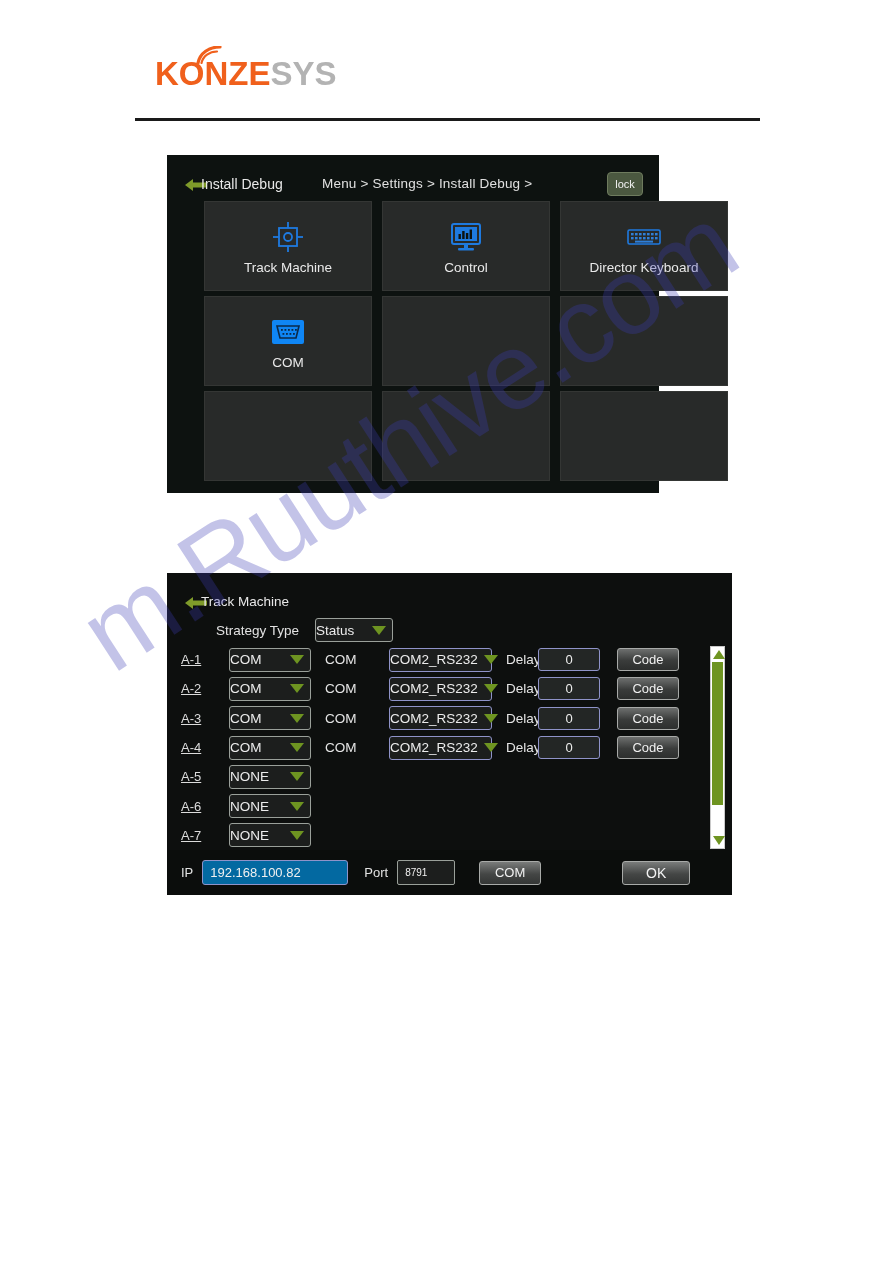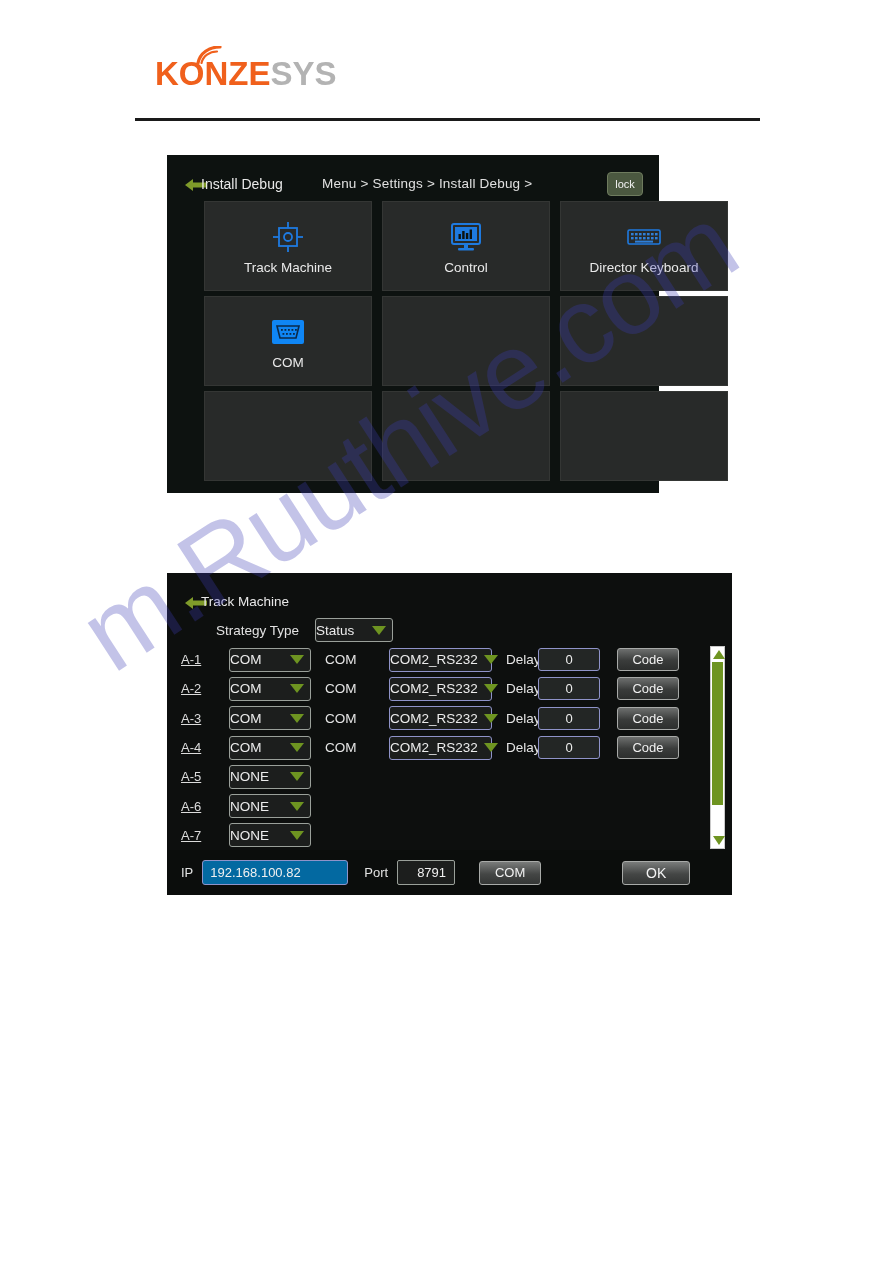--- a/index.html
+++ b/index.html
@@ -355,23 +355,23 @@
     padding-left: 7px;
     box-sizing: border-box;
   }
   .port-input {
     width: 58px;
     height: 25px;
     background: #1c1e1d;
     border: 1px solid #9aa09a;
     border-radius: 2px;
     color: #f0f0f0;
-    font-size: 13px;
+    font-size: 10px;
     line-height: 23px;
-    padding-left: 19px;
+    padding-left: 7px;
     box-sizing: border-box;
   }
   .com-btn {
     width: 62px;
     height: 24px;
     margin-left: 24px;
     border: 1px solid #a8aaa8;
     border-radius: 3px;
     background: linear-gradient(180deg, #7a7c7b 0%, #444645 55%, #343635 100%);
     color: #f2f2f2;

